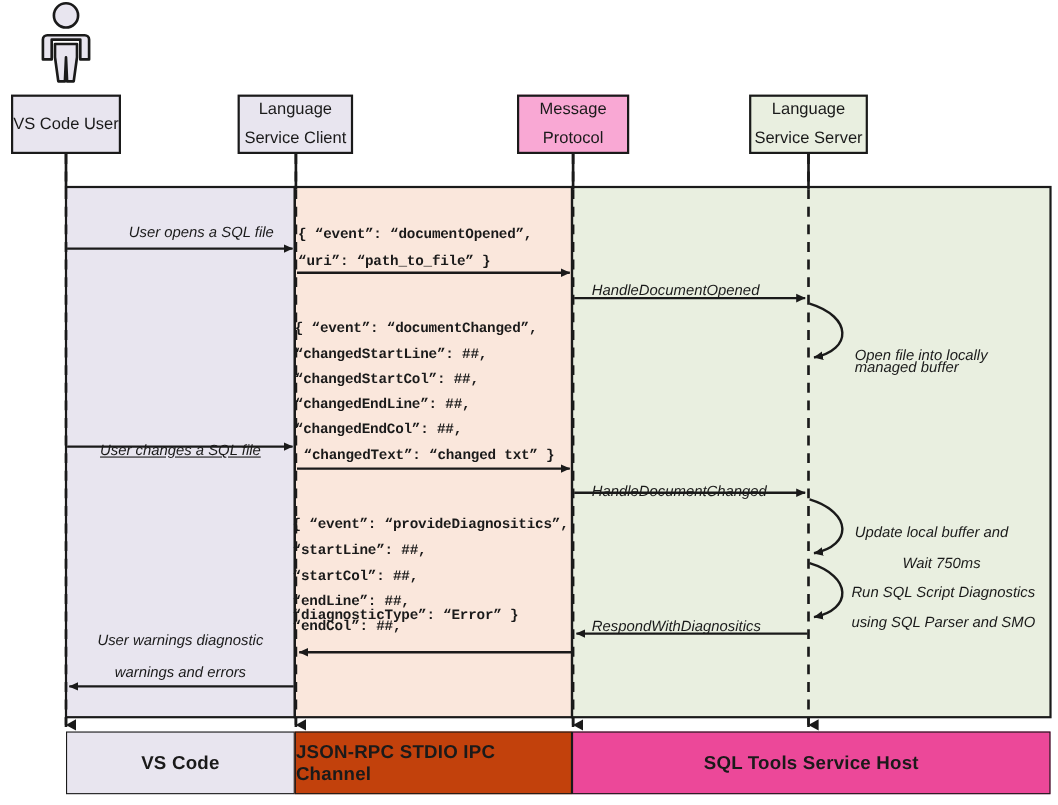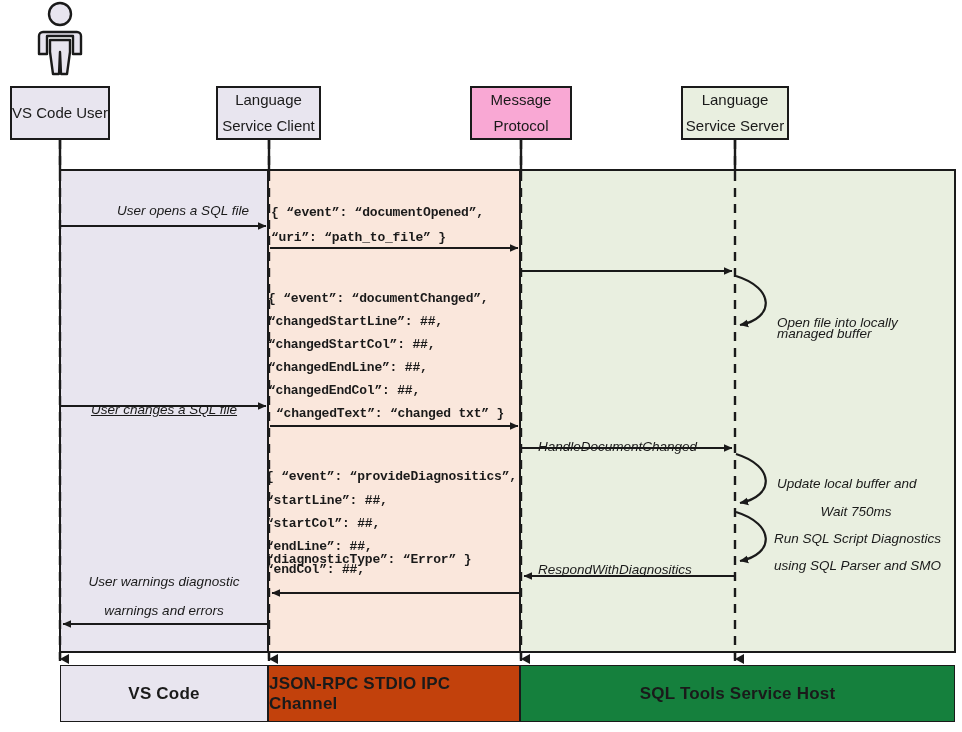--- a/index.html
+++ b/index.html
@@ -118,20 +118,21 @@
       <line x1="521" y1="652" x2="521" y2="659" stroke="#1a1a1a" stroke-width="2.2" marker-end="url(#ahD)"></line>
       <line x1="735" y1="652" x2="735" y2="659" stroke="#1a1a1a" stroke-width="2.2" marker-end="url(#ahD)"></line>
     </g>
   </svg>
 
   <div class="lbl ctr" style="left:60px;top:198px;width:208px;margin-left:19px;">User opens a SQL file</div>
   <div class="lbl ctr" style="left:60px;top:397px;width:208px;text-decoration:underline;">User changes a SQL file</div>
   <div class="lbl ctr" style="left:60px;top:569px;width:208px;">User warnings diagnostic</div>
   <div class="lbl ctr" style="left:60px;top:598px;width:208px;">warnings and errors</div>
 
+  <div class="lbl" style="left:538px;top:251px;">HandleDocumentOpened</div>
   <div class="lbl" style="left:538px;top:434px;">HandleDocumentChanged</div>
   <div class="lbl" style="left:538px;top:557px;">RespondWithDiagnositics</div>
 
   <div class="lbl mono" style="left:271px;top:201px;">{ “event”: “documentOpened”,</div>
   <div class="lbl mono" style="left:271px;top:226px;">   “uri”: “path_to_file” }</div>
 
   <div class="lbl mono" style="left:268px;top:287px;">{ “event”: “documentChanged”,</div>
   <div class="lbl mono" style="left:268px;top:310px;">   “changedStartLine”: ##,</div>
   <div class="lbl mono" style="left:268px;top:333px;">   “changedStartCol”: ##,</div>
   <div class="lbl mono" style="left:268px;top:356px;">   “changedEndLine”: ##,</div>
@@ -153,17 +154,17 @@
 
   <div class="lbl" style="left:774px;top:526px;">Run SQL Script Diagnostics</div>
   <div class="lbl" style="left:774px;top:553px;">using SQL Parser and SMO</div>
 
   <div class="footer" style="left:60px;top:665px;width:208px;height:57px;background:#e8e5ef;">
     <span>VS Code</span>
   </div>
   <div class="footer" style="left:268px;top:665px;width:252px;height:57px;background:#c2410c;">
     <span>JSON-RPC STDIO IPC Channel</span>
   </div>
-  <div class="footer" style="left:520px;top:665px;width:435px;height:57px;background:#15803d;">
+  <div class="footer" style="left:520px;top:665px;width:435px;height:57px;background:#ec4899;">
     <span>SQL Tools Service Host</span>
   </div>
 
 </div>
 
 </body></html>

